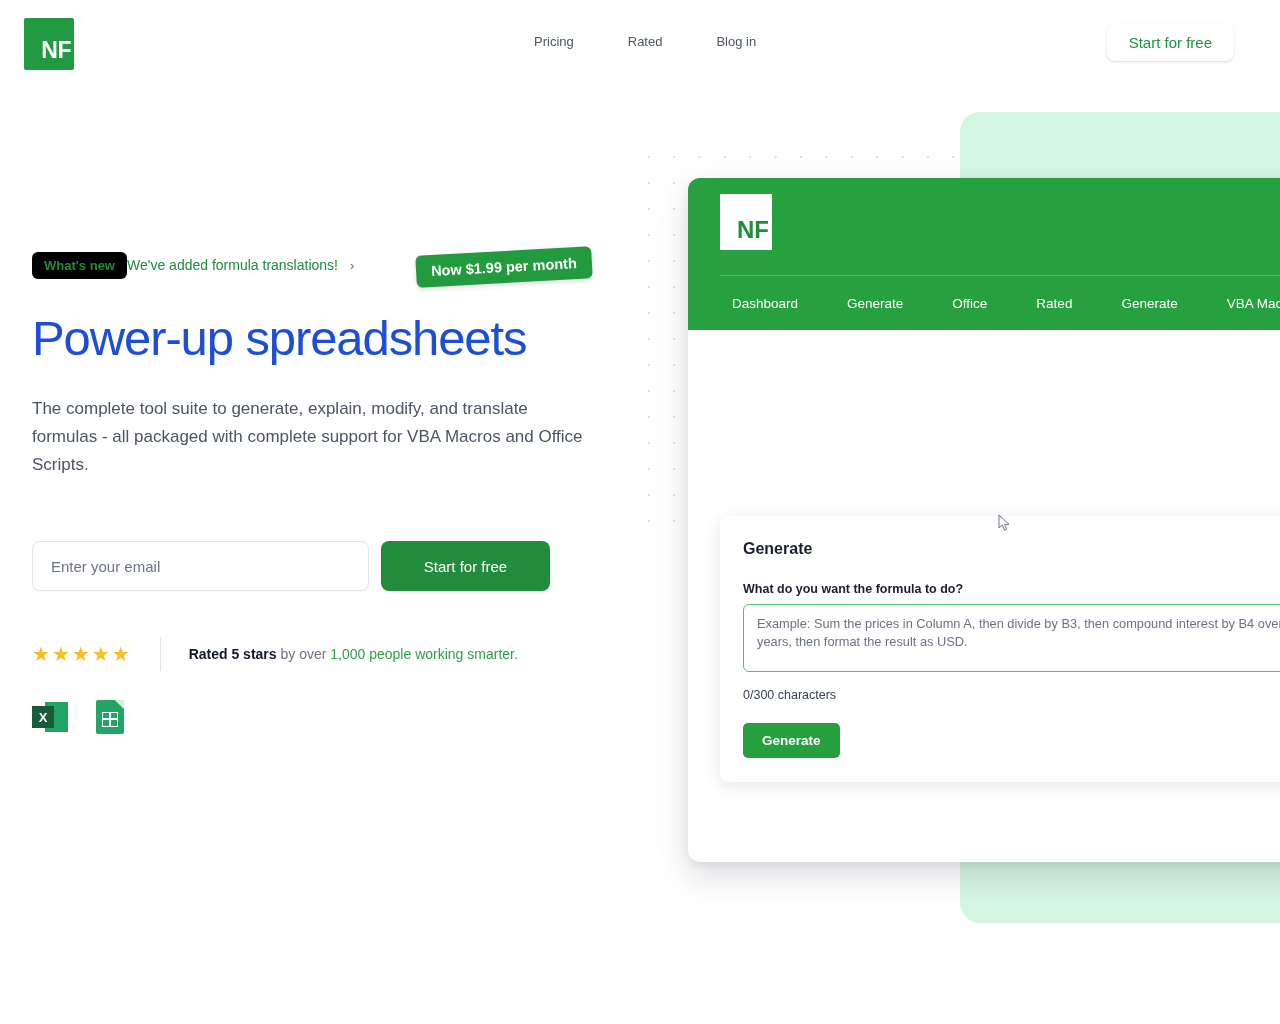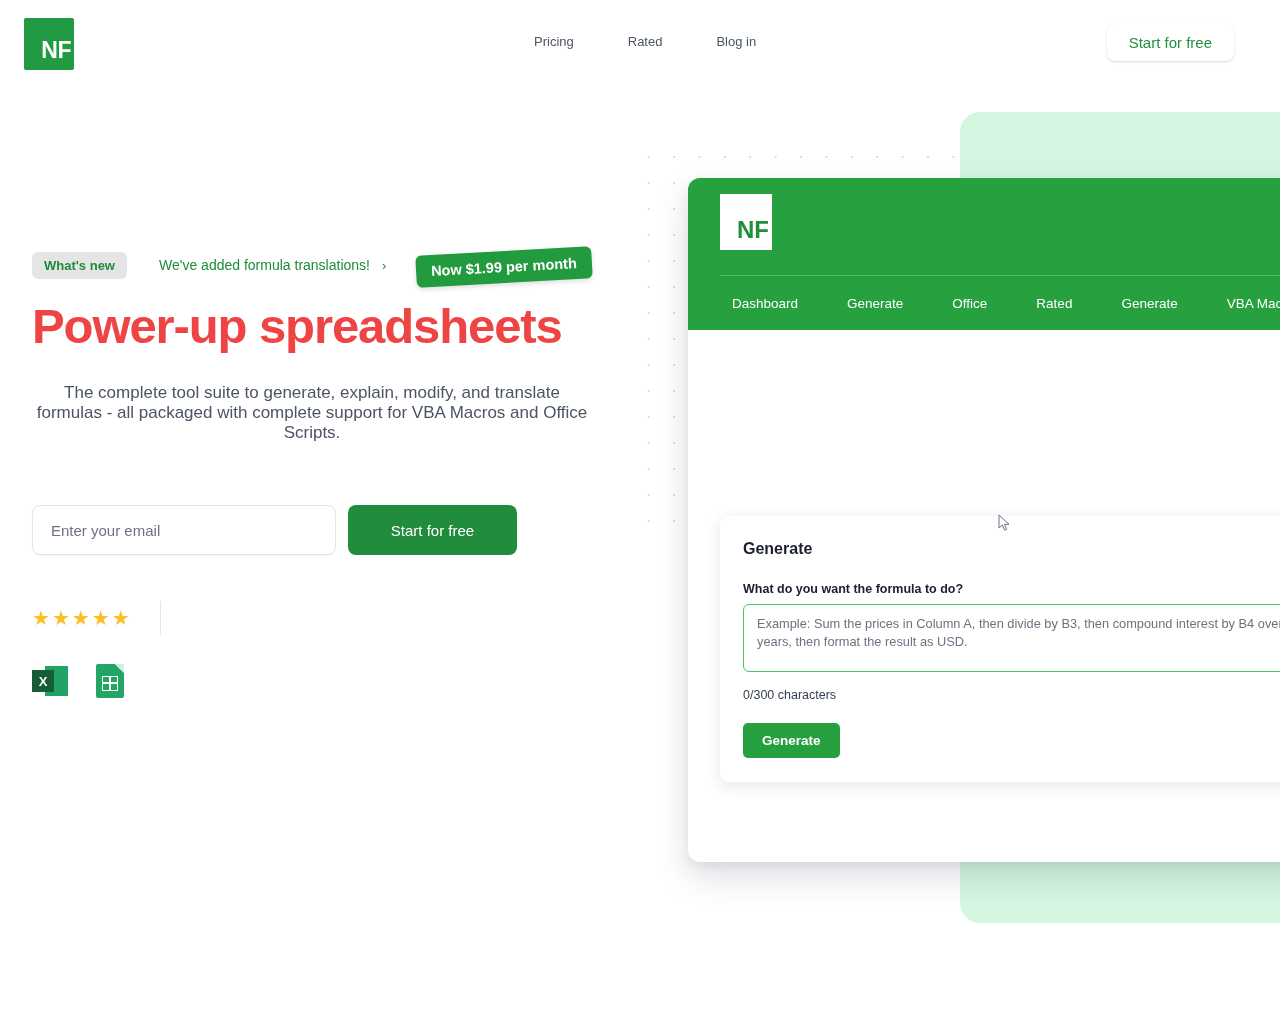--- a/index.html
+++ b/index.html
@@ -221,29 +221,29 @@
     width: 600px;
     z-index: 20;
   }
   .announce-row {
     display: flex;
     align-items: center;
     position: relative;
     height: 30px;
   }
   .badge-whatsnew {
-    background: #e5e5e5;
+    background: #000000;
     color: #1e8c3a;
     font-size: 13px;
     font-weight: bold;
     padding: 6px 12px;
     border-radius: 6px;
   }
   .announce-link {
-    margin-left: 32px;
+    margin-left: 0;
     color: #1e8c3a;
     font-size: 14px;
     text-decoration: none;
     display: flex;
     align-items: center;
     gap: 12px;
   }
   .announce-chevron { font-size: 13px; color: #1e8c3a; }
   .price-ribbon {
     position: absolute;
@@ -253,43 +253,42 @@
     color: #ffffff;
     font-size: 14.5px;
     font-weight: bold;
     padding: 8px 15px;
     border-radius: 6px;
     transform: rotate(-3.2deg);
     box-shadow: 0 2px 5px rgba(0,0,0,0.14);
     white-space: nowrap;
   }
   .hero h1 {
-    margin-top: 22px;
+    margin-top: 34px;
     font-size: 49px;
     line-height: 49px;
-    font-weight: bold;
-    color: #ef4444;
+    font-weight: normal;
+    color: #1d4ed8;
     letter-spacing: -1.1px;
   }
   .hero p.lede {
     margin-top: 32px;
     font-size: 17px;
-    line-height: 20px;
+    line-height: 28px;
     color: #4b5563;
     width: 560px;
-    text-align: center;
   }
   .signup-row {
     margin-top: 62px;
     display: flex;
     align-items: center;
     gap: 12px;
   }
   .email-input {
-    width: 304px;
+    width: 337px;
     height: 50px;
     border: 1px solid #e3e5e9;
     border-radius: 8px;
     padding: 0 18px;
     font-size: 15px;
     color: #111827;
     font-family: "Liberation Sans", sans-serif;
     outline: none;
     box-shadow: 0 1px 2px rgba(0,0,0,0.04);
   }
@@ -436,20 +435,23 @@
   <p class="lede">The complete tool suite to generate, explain, modify, and translate formulas - all packaged with complete support for VBA Macros and Office Scripts.</p>
 
   <div class="signup-row">
     <input class="email-input" type="email" placeholder="Enter your email" style="">
     <button class="signup-btn">Start for free</button>
   </div>
 
   <div class="rating-row">
     <div class="stars">★★★★★</div>
     <div class="rating-sep"></div>
+    <div class="rating-text">
+      <span class="strong">Rated 5 stars</span><span class="muted"> by over </span><span class="accent">1,000 people working smarter.</span>
+    </div>
   </div>
 
   <div class="platform-icons">
     <div class="excel-icon">
       <div class="sheet"></div>
       <i class="tab">X</i>
     </div>
     <div class="sheets-icon">
       <div class="doc"></div>
       <div class="fold"></div>

